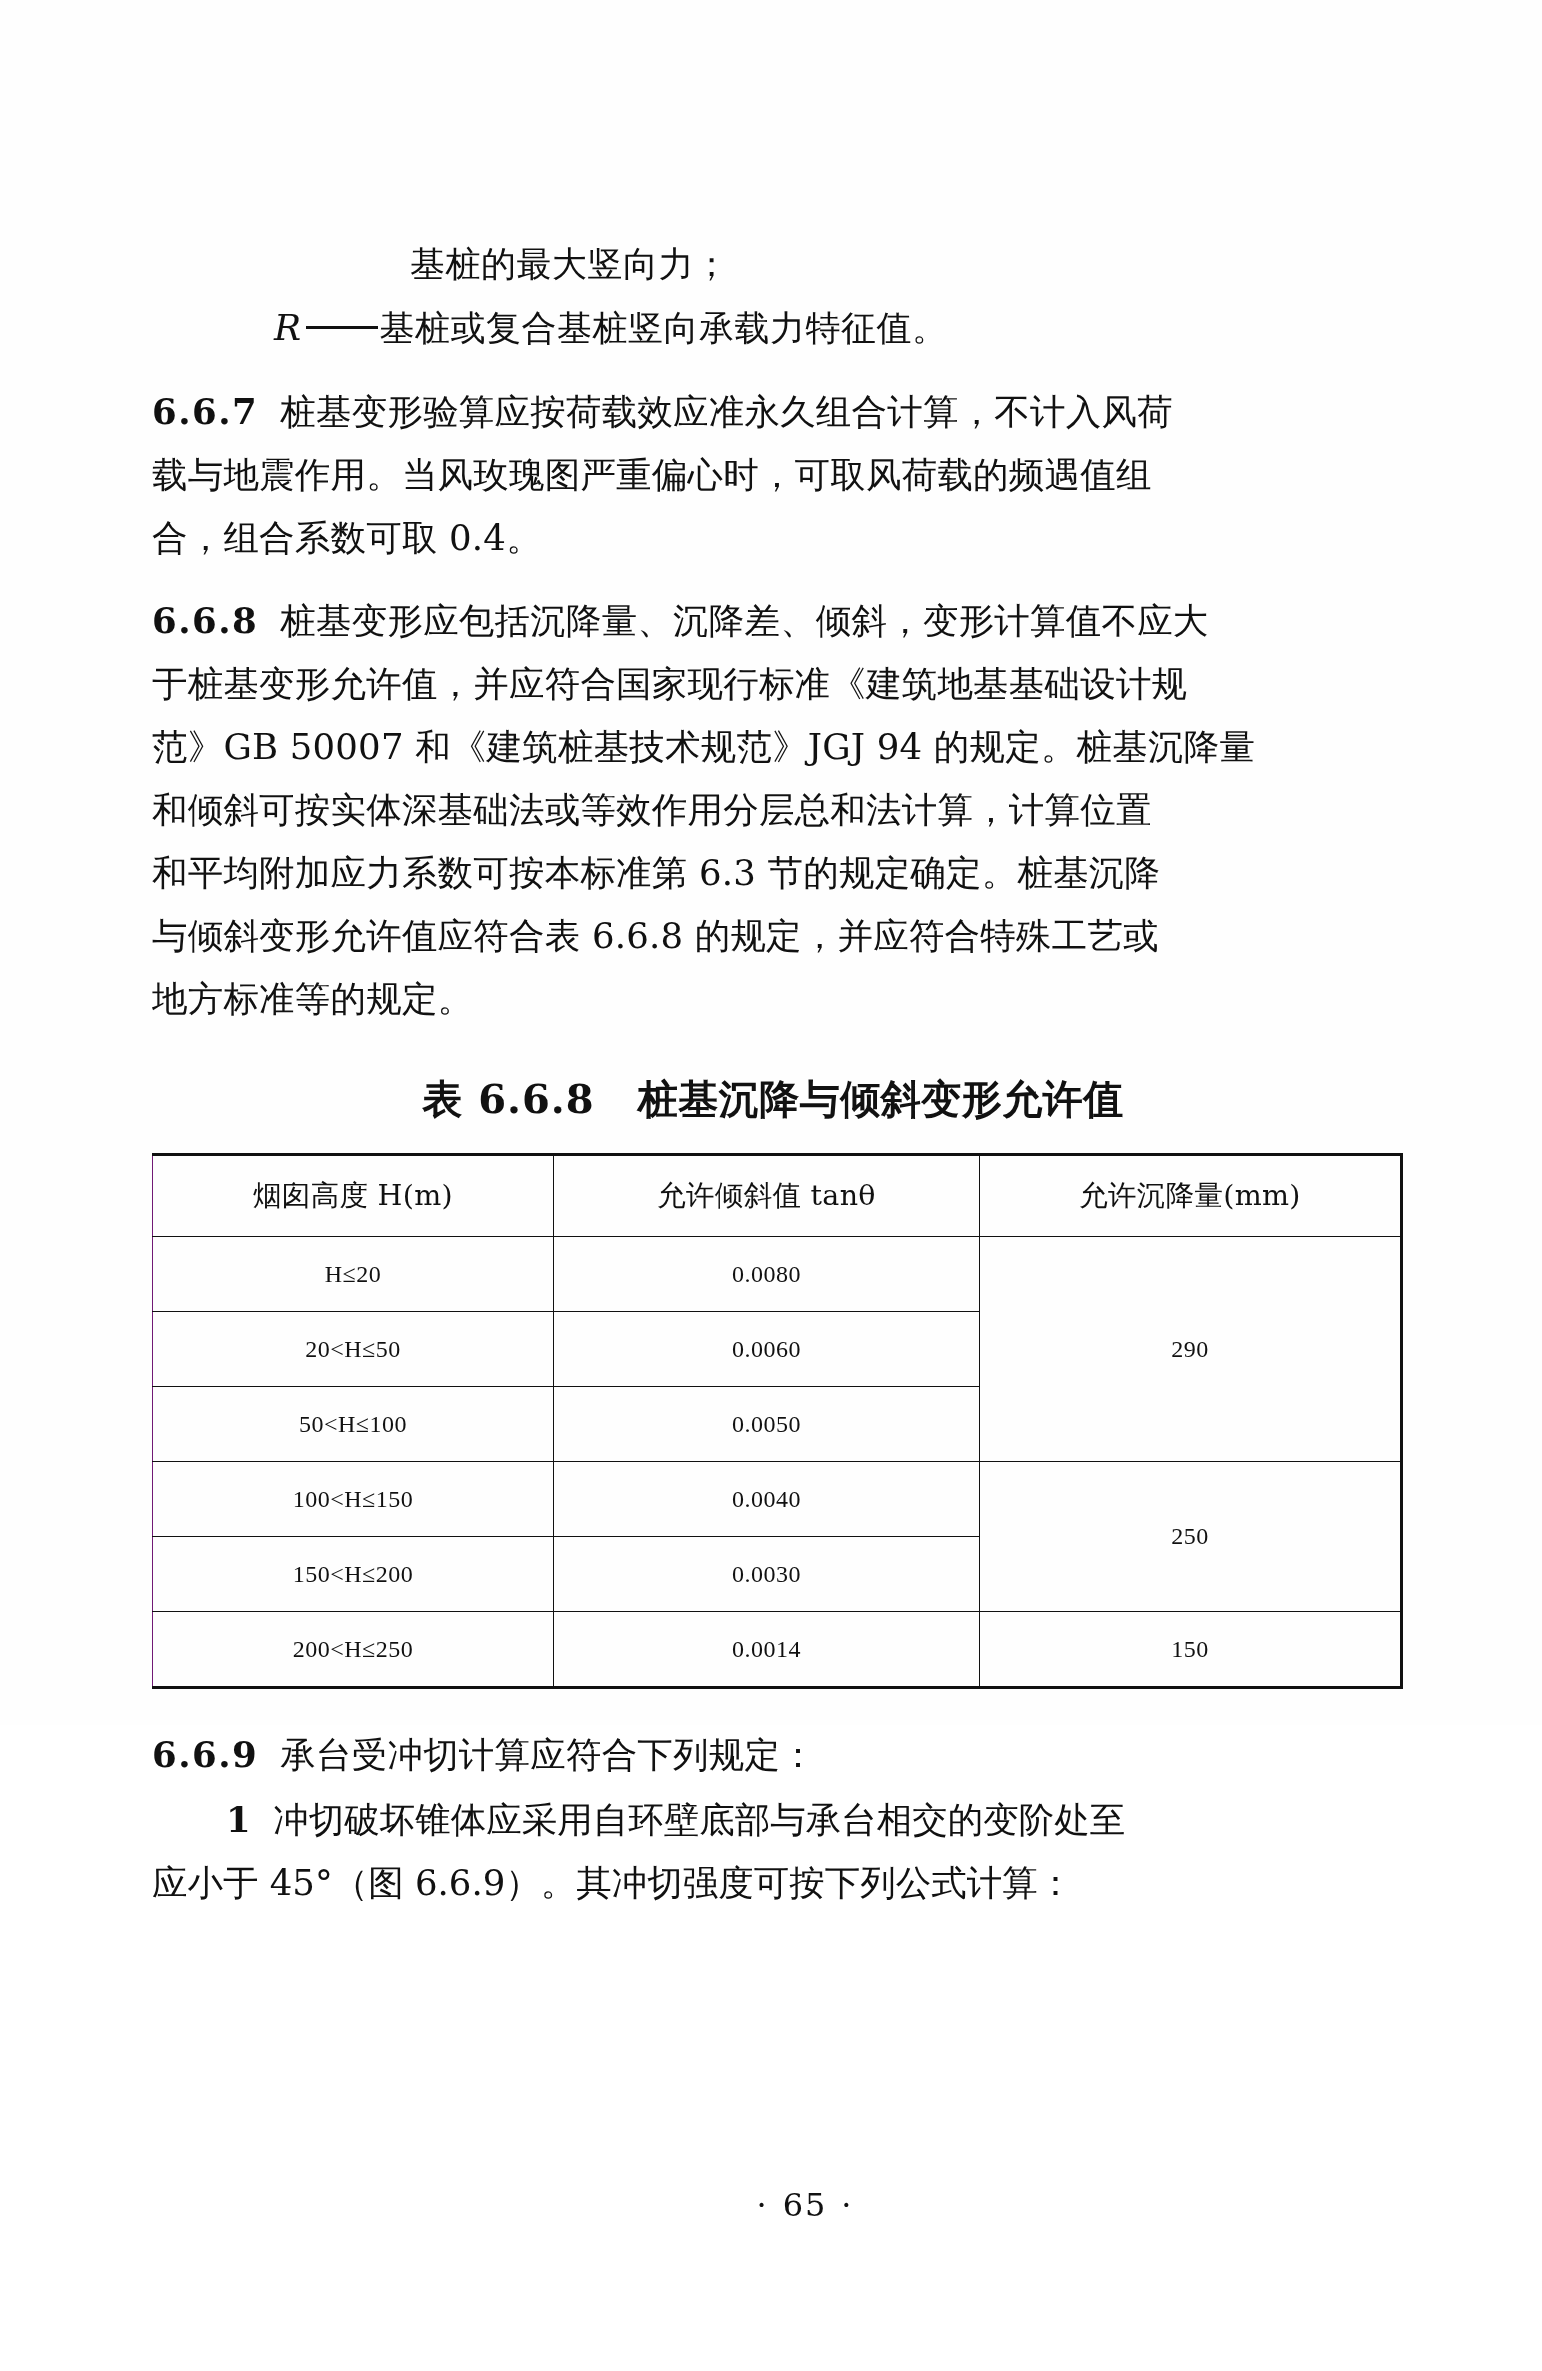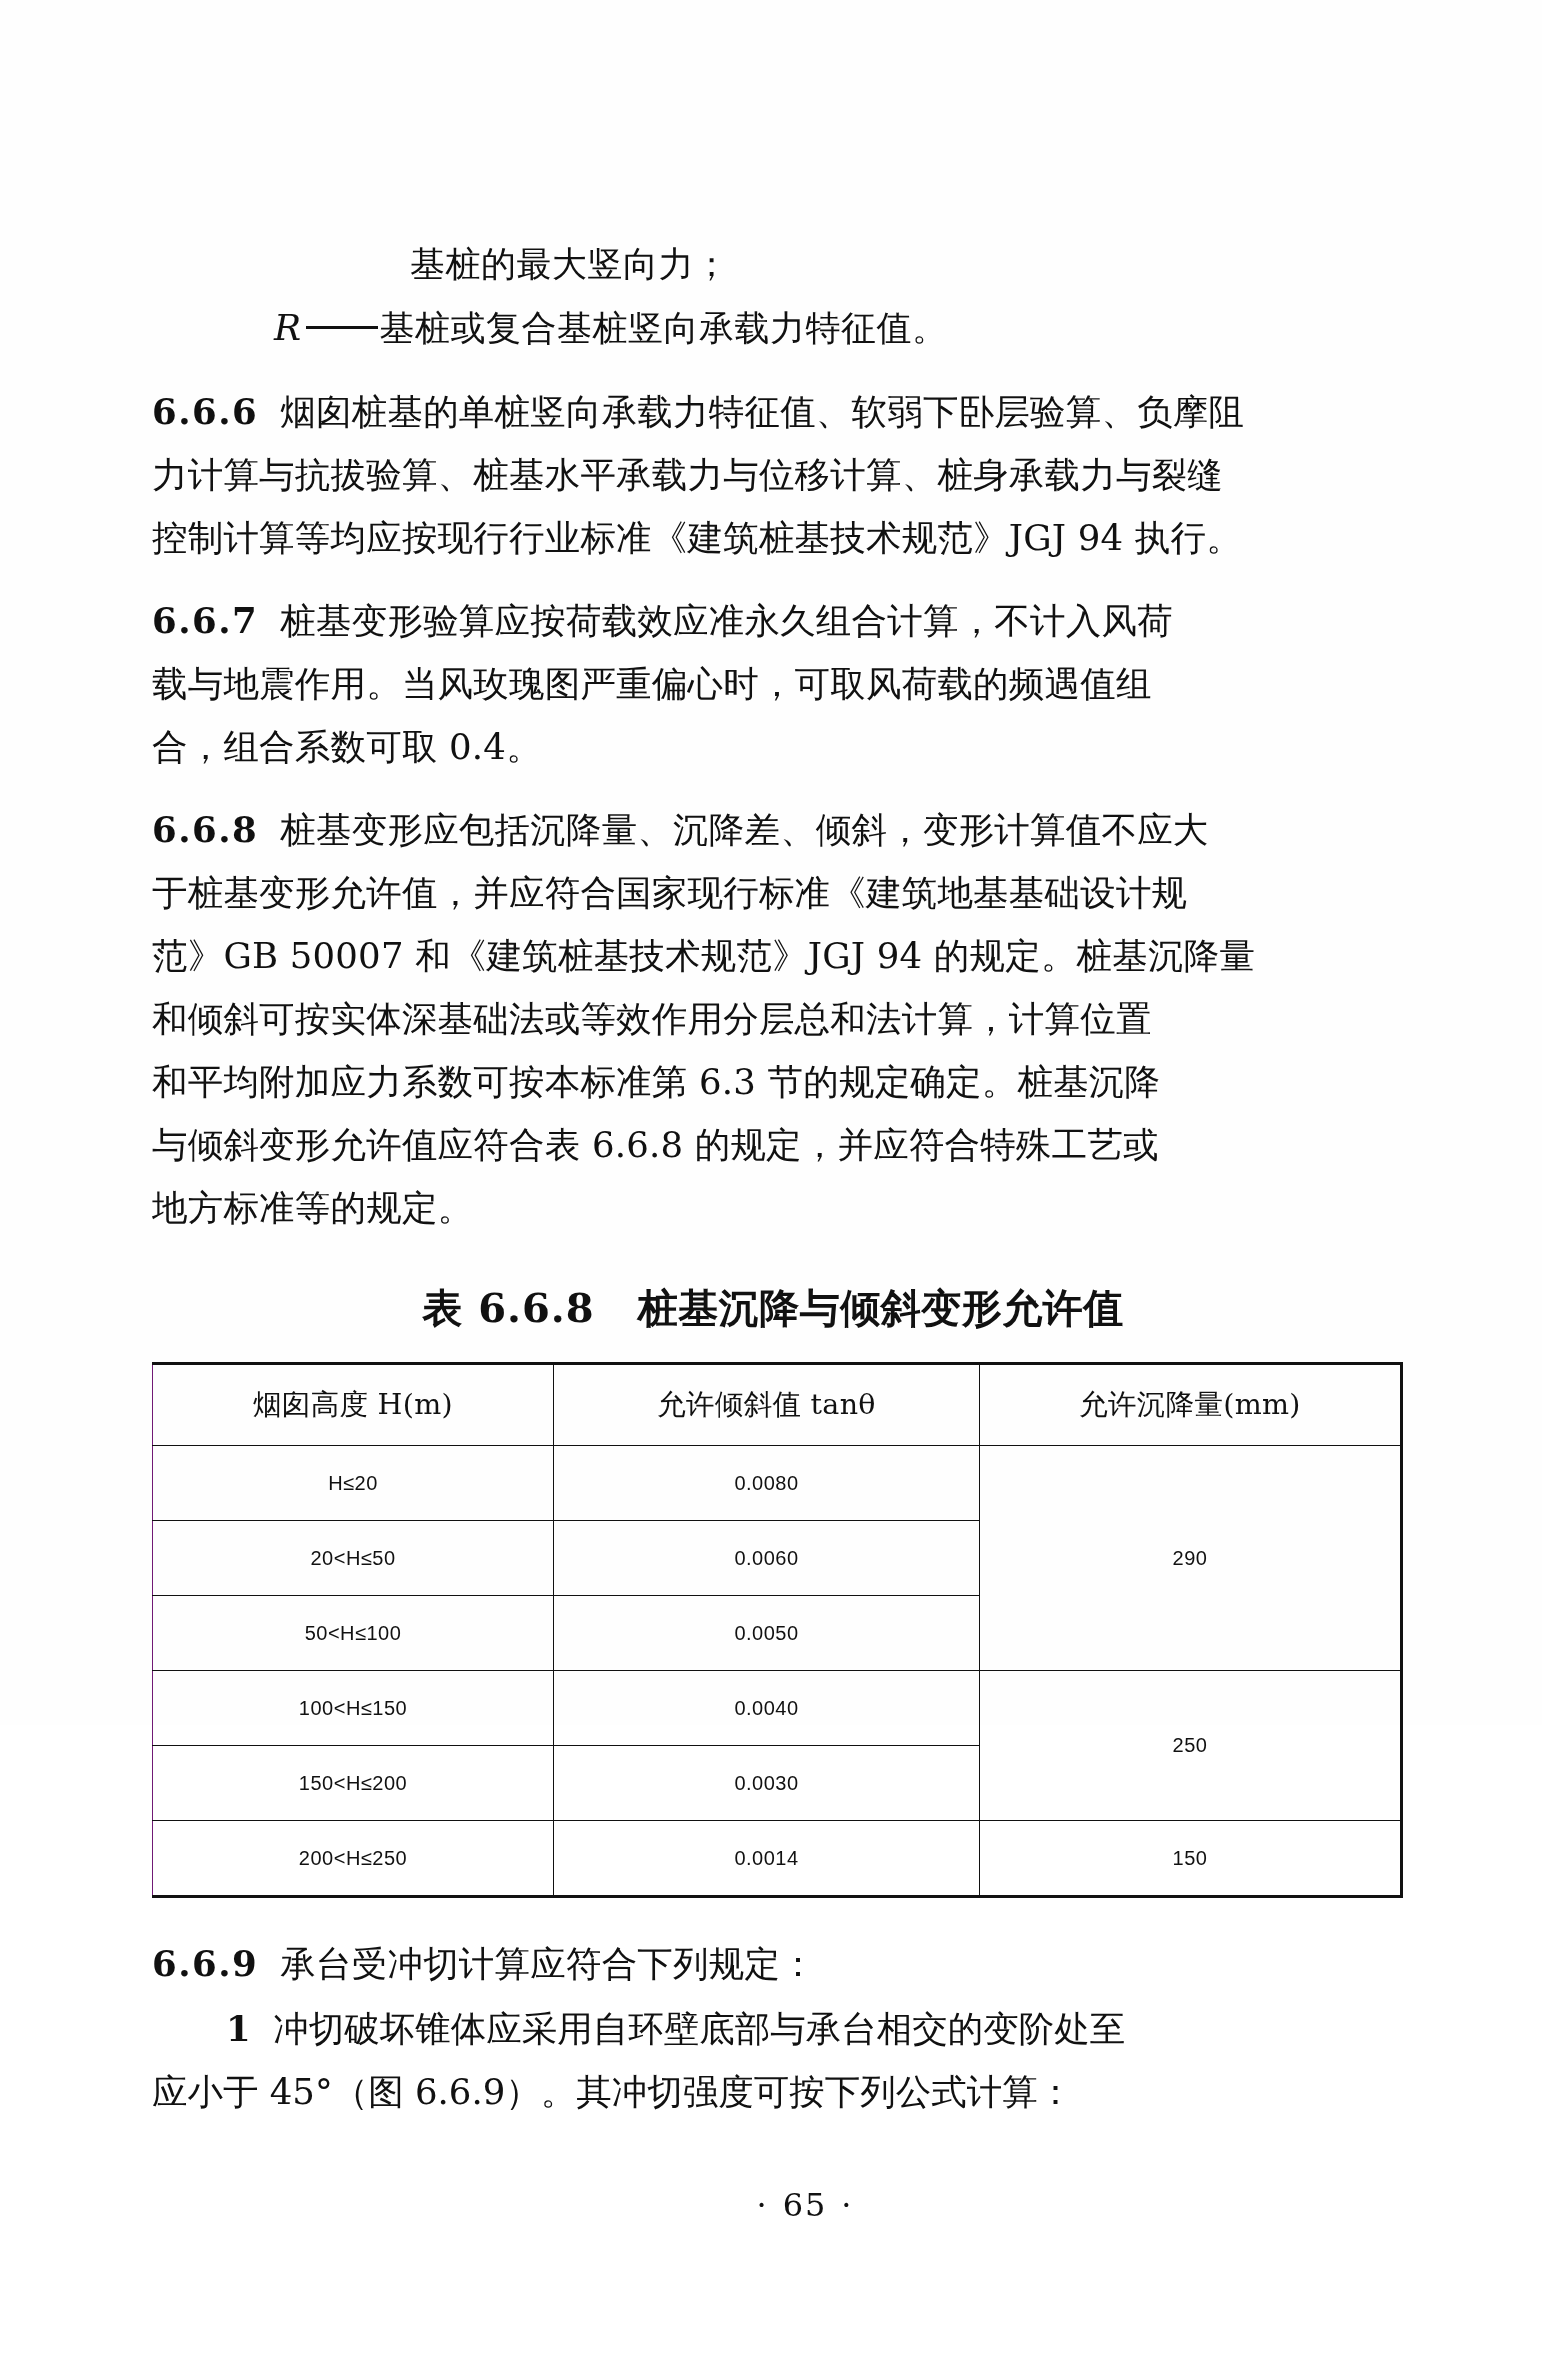--- a/index.html
+++ b/index.html
@@ -126,23 +126,23 @@
     font-size: 28px;
     padding: 0;
     height: 74px;
   }
   table.spec thead th {
     height: 80px;
     font-size: 28.5px;
     letter-spacing: 0.3px;
   }
   table.spec tbody td {
-    font-family: Liberation Sans, sans-serif;
-    letter-spacing: 0.5px;
-    font-size: 20px;
+    font-family: Liberation Serif, serif;
+    letter-spacing: 0.5px;
+    font-size: 24px;
   }
   table.spec .outer-top { border-top: 3px solid #111; }
   table.spec .outer-bot { border-bottom: 3px solid #111; }
   table.spec .outer-left { border-left: 1px solid #701a75; }
   table.spec .outer-right { border-right: 3px solid #111; }
   .colA { width: 400px; }
   .colB { width: 425px; }
   .colC { width: 420px; }
 
   
@@ -163,25 +163,20 @@
 <body>
 
 <div class="page">
   <div class="content">
 
     <div class="sym-block">
       <div class="sym-line indent-1">基桩的最大竖向力；</div>
       <div class="sym-line indent-2"><span class="ital">R</span><span class="dash-rule"></span><span>基桩或复合基桩竖向承载力特征值。</span></div>
     </div>
 
-    <div class="clause">
-      <p><span class="num latin">6.6.6</span><span>烟囱桩基的单桩竖向承载力特征值、软弱下卧层验算、负摩阻</span></p>
-      <p>力计算与抗拔验算、桩基水平承载力与位移计算、桩身承载力与裂缝</p>
-      <p class="last">控制计算等均应按现行行业标准《建筑桩基技术规范》JGJ 94 执行。</p>
-    </div>
 
     <div class="clause">
       <p><span class="num latin">6.6.7</span><span>桩基变形验算应按荷载效应准永久组合计算，不计入风荷</span></p>
       <p>载与地震作用。当风玫瑰图严重偏心时，可取风荷载的频遇值组</p>
       <p class="last">合，组合系数可取 0.4。</p>
     </div>
 
     <div class="clause">
       <p><span class="num latin">6.6.8</span><span>桩基变形应包括沉降量、沉降差、倾斜，变形计算值不应大</span></p>
       <p>于桩基变形允许值，并应符合国家现行标准《建筑地基基础设计规</p>

